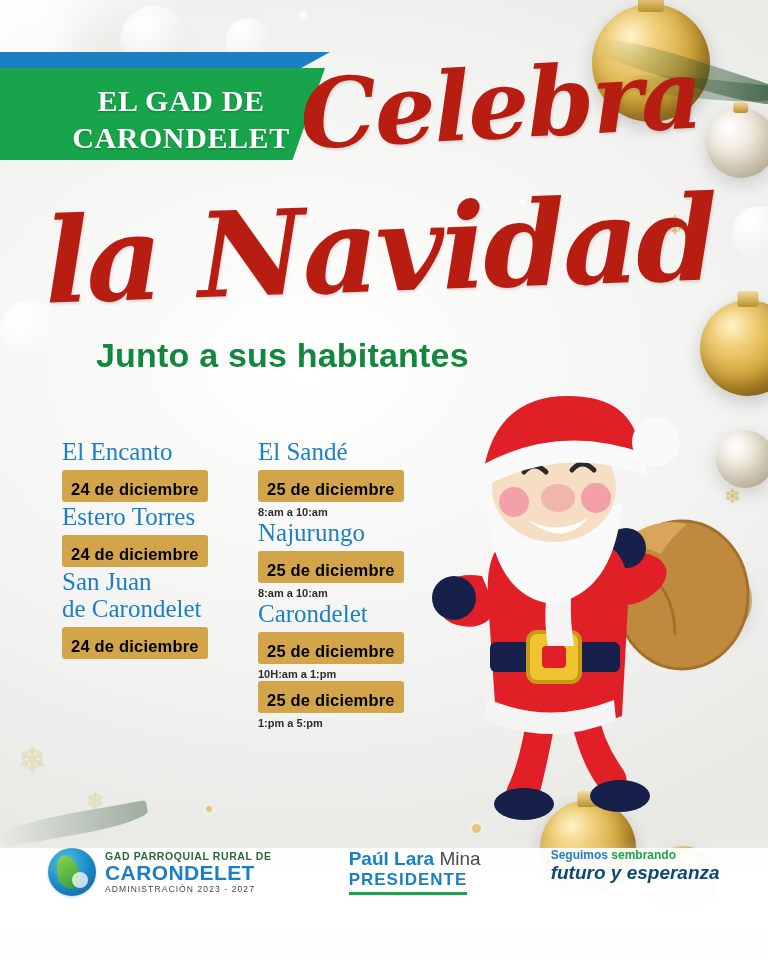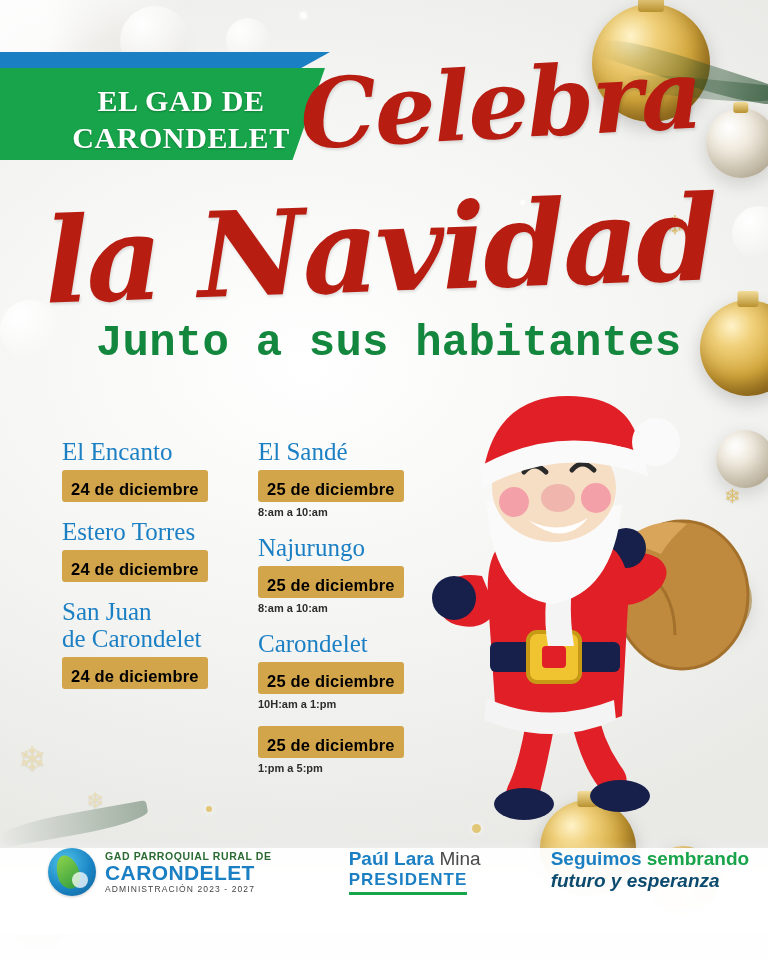--- a/index.html
+++ b/index.html
@@ -113,33 +113,33 @@
     font-family: "DejaVu Serif", serif;
     font-style: italic;
     font-weight: bold;
     font-size: 118px;
     color: #b81d12;
     letter-spacing: -3px;
     transform: rotate(-2deg);
     text-shadow: 1px 2px 3px rgba(0,0,0,.12);
   }
   .subtitle {
-    position: absolute; left: 96px; top: 318px;
-    font-family: Liberation Mono, monospace;
-    font-weight: bold;
-    font-size: 44px;
+    position: absolute; left: 96px; top: 336px;
+    font-family: Liberation Sans, sans-serif;
+    font-weight: bold;
+    font-size: 34px;
     color: #13873d;
     letter-spacing: .2px;
   }
 
   
   .sched { position: absolute; top: 438px; }
   .col-left { left: 62px; width: 185px; }
   .col-right { left: 258px; width: 200px; }
-  .ev { margin-bottom: 16px; }
+  .ev { margin-bottom: 1px; }
   .ev-name {
     font-family: "Liberation Serif", serif;
     font-size: 25px;
     color: #1b7fc4;
     line-height: 1.08;
     margin-bottom: 5px;
     white-space: pre-line;
   }
   .ev-date {
     display: inline-block;
@@ -190,21 +190,21 @@
   .f-l3 { font-size: 8.5px; color: #444; letter-spacing: 1.1px; }
   .f-pres { margin-left: 77px; text-align: left; }
   .f-name { font-size: 19px; color: #1b7fc4; }
   .f-name b { color: #1b7fc4; }
   .f-name span.light { color: #4a4a4a; font-weight: normal; }
   .f-role {
     font-size: 17px; font-weight: bold; color: #1b7fc4;
     border-bottom: 3px solid #17a44a; display: inline-block; padding-bottom: 2px; letter-spacing: 1px;
   }
   .f-slogan { margin-left: 70px; line-height: 1.18; }
-  .f-s1 { font-size: 19px; color: #1b7fc4; font-weight: bold; }
+  .f-s1 { font-size: 12px; color: #1b7fc4; font-weight: bold; }
   .f-s1 .g { color: #17a44a; }
   .f-s2 { font-size: 19px; color: #0c4a6e; font-weight: bold; font-style: italic; }
 </style>
 </head>
 <body>
 
 <div id="poster">
 
   <div class="branch-top-left"></div>
 

